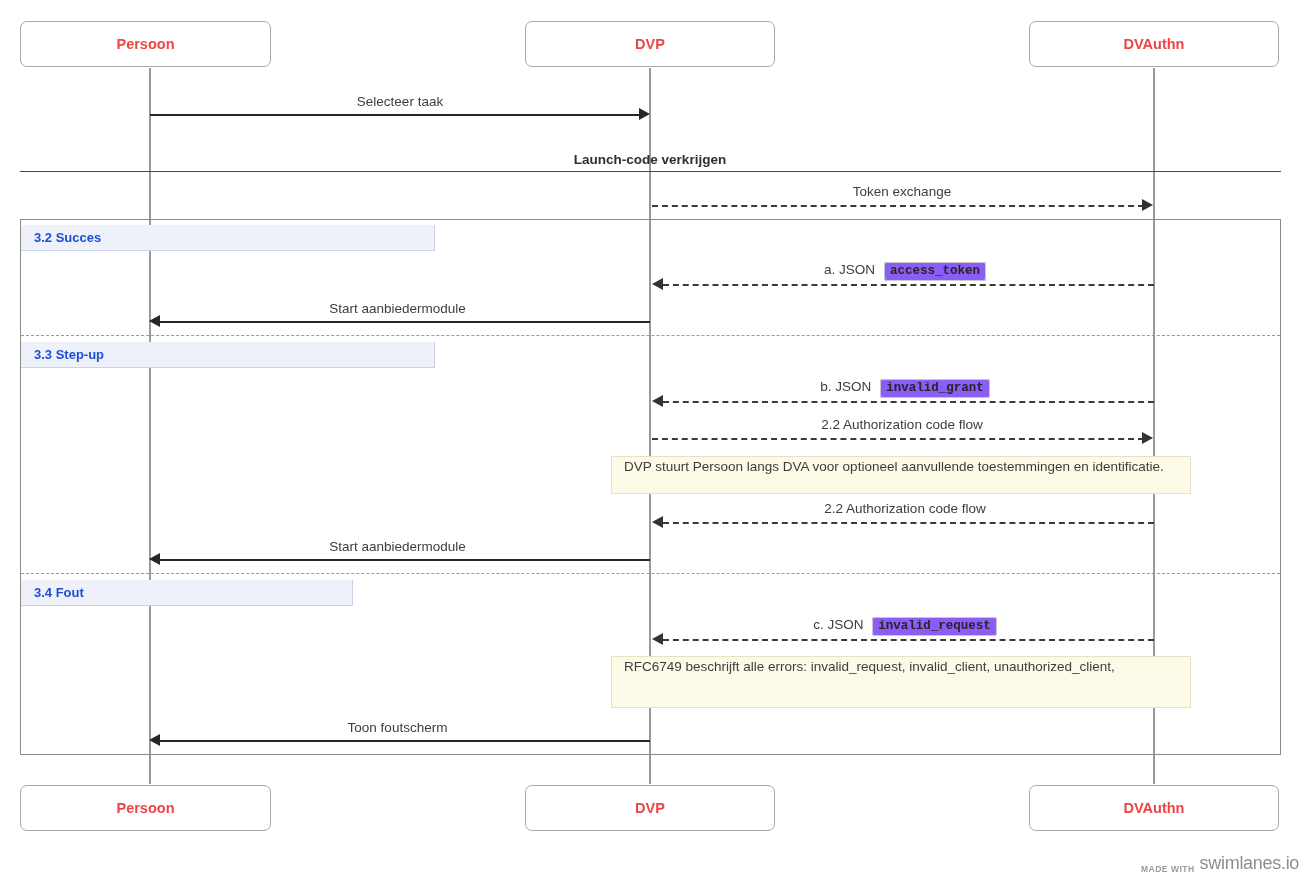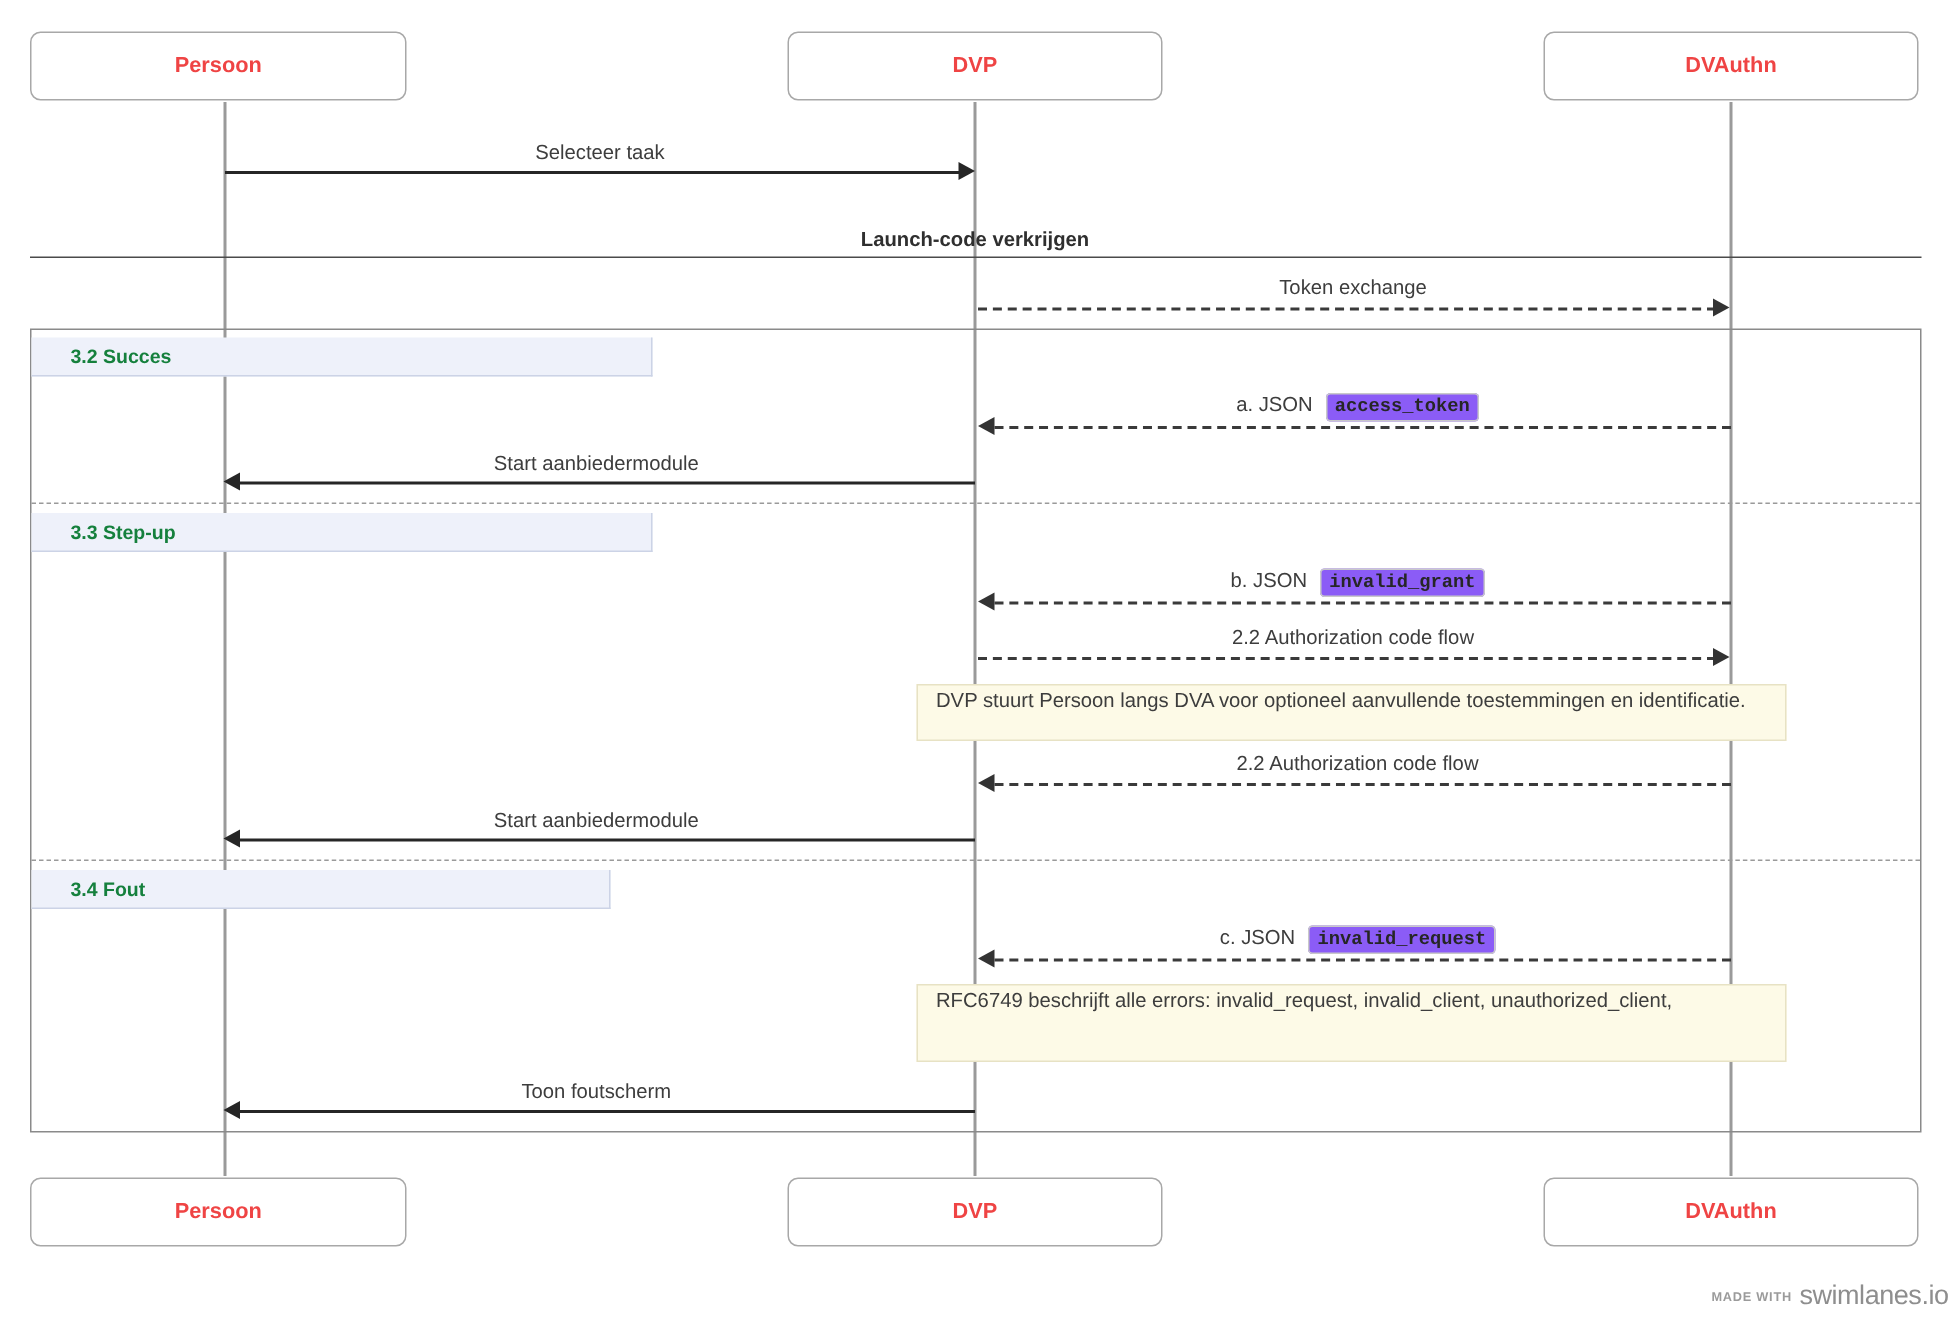--- a/index.html
+++ b/index.html
@@ -50,23 +50,23 @@
     z-index:4;
   }
   .frag-label{
     position:absolute;
     box-sizing:border-box;
     background:#eef1fa;
     border-right:1px solid #ccd3e6;
     border-bottom:1px solid #ccd3e6;
     font-weight:bold;
     font-size:13px;
-    color:#15803d;
+    color:#1d4ed8;
     display:flex;align-items:center;
-    padding-left:26px;
+    padding-left:13px;
     z-index:5;
   }
 
   
   .divider-line{
     position:absolute;
     height:0;
     border-top:1.4px solid #4a4a4a;
     z-index:4;
   }
@@ -143,21 +143,21 @@
     font-size:13.5px;
     color:#3d3d3d;
     line-height:1.55;
     padding:0 12px;
     z-index:5;
   }
 
   
   .watermark{
     position:absolute;
-    display:flex;align-items:center;
+    display:flex;align-items:flex-end;
     z-index:7;
   }
   .watermark .made{
     font-size:8.5px;
     letter-spacing:.5px;
     font-weight:bold;
     color:#9b9b9b;
     text-transform:uppercase;
     margin-right:5px;
   }
@@ -252,21 +252,21 @@
   <div class="arrow leftd" style="left:652px;top:516px;"></div>
 
   <div class="msg-label" style="left:150px;top:539px;width:495px;">
     <span>Start aanbiedermodule</span>
   </div>
   <div class="msg-line solid" style="left:160px;top:559px;width:490px;"></div>
   <div class="arrow left" style="left:149px;top:553px;"></div>
 
   <div class="frag-sep" style="left:21px;top:573px;width:1259px;"></div>
 
-  <div class="frag-label" style="left:21px;top:580px;width:386px;height:26px;">
+  <div class="frag-label" style="left:21px;top:580px;width:332px;height:26px;">
     <span>3.4 Fout</span>
   </div>
 
   <div class="msg-label" style="left:655px;top:617px;width:500px;">
     <span>c. JSON</span>
     <span class="code" style="margin-left: 5px;">invalid_request</span>
   </div>
   <div class="msg-line dashed" style="left:663px;top:639px;width:491px;"></div>
   <div class="arrow leftd" style="left:652px;top:633px;"></div>
 

